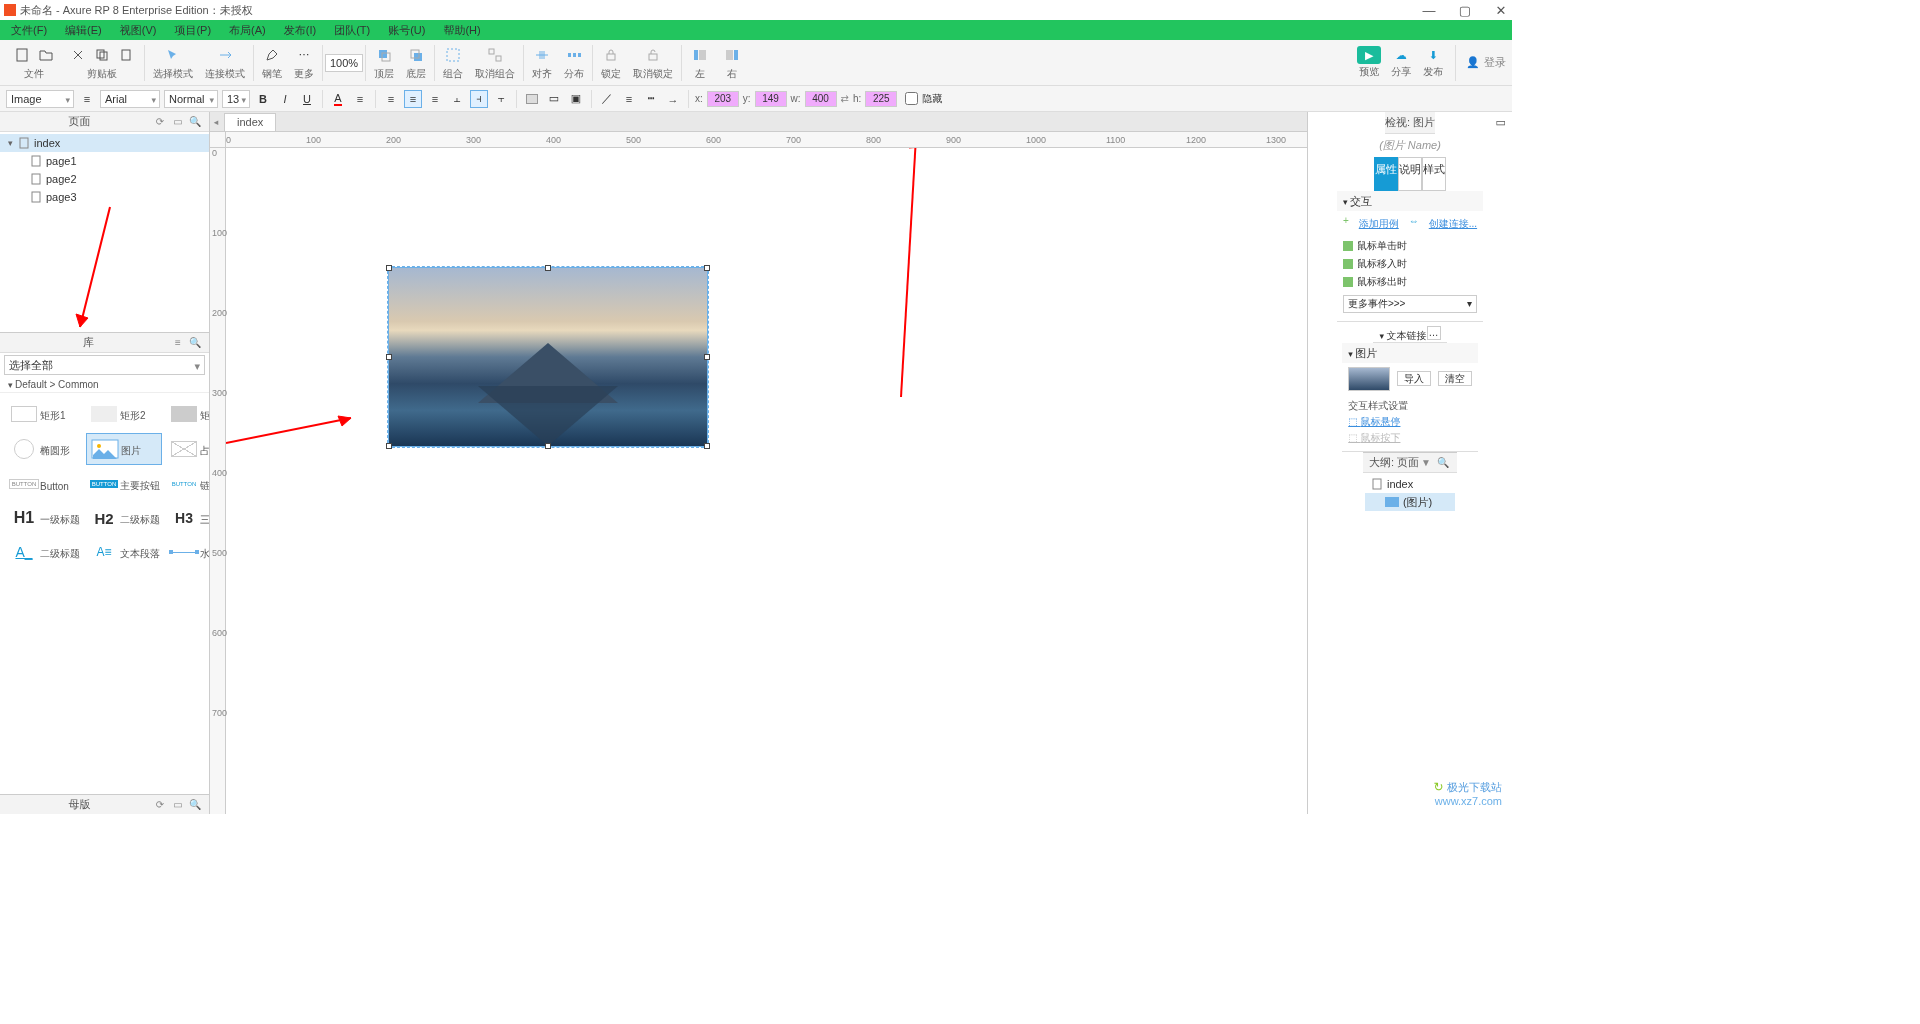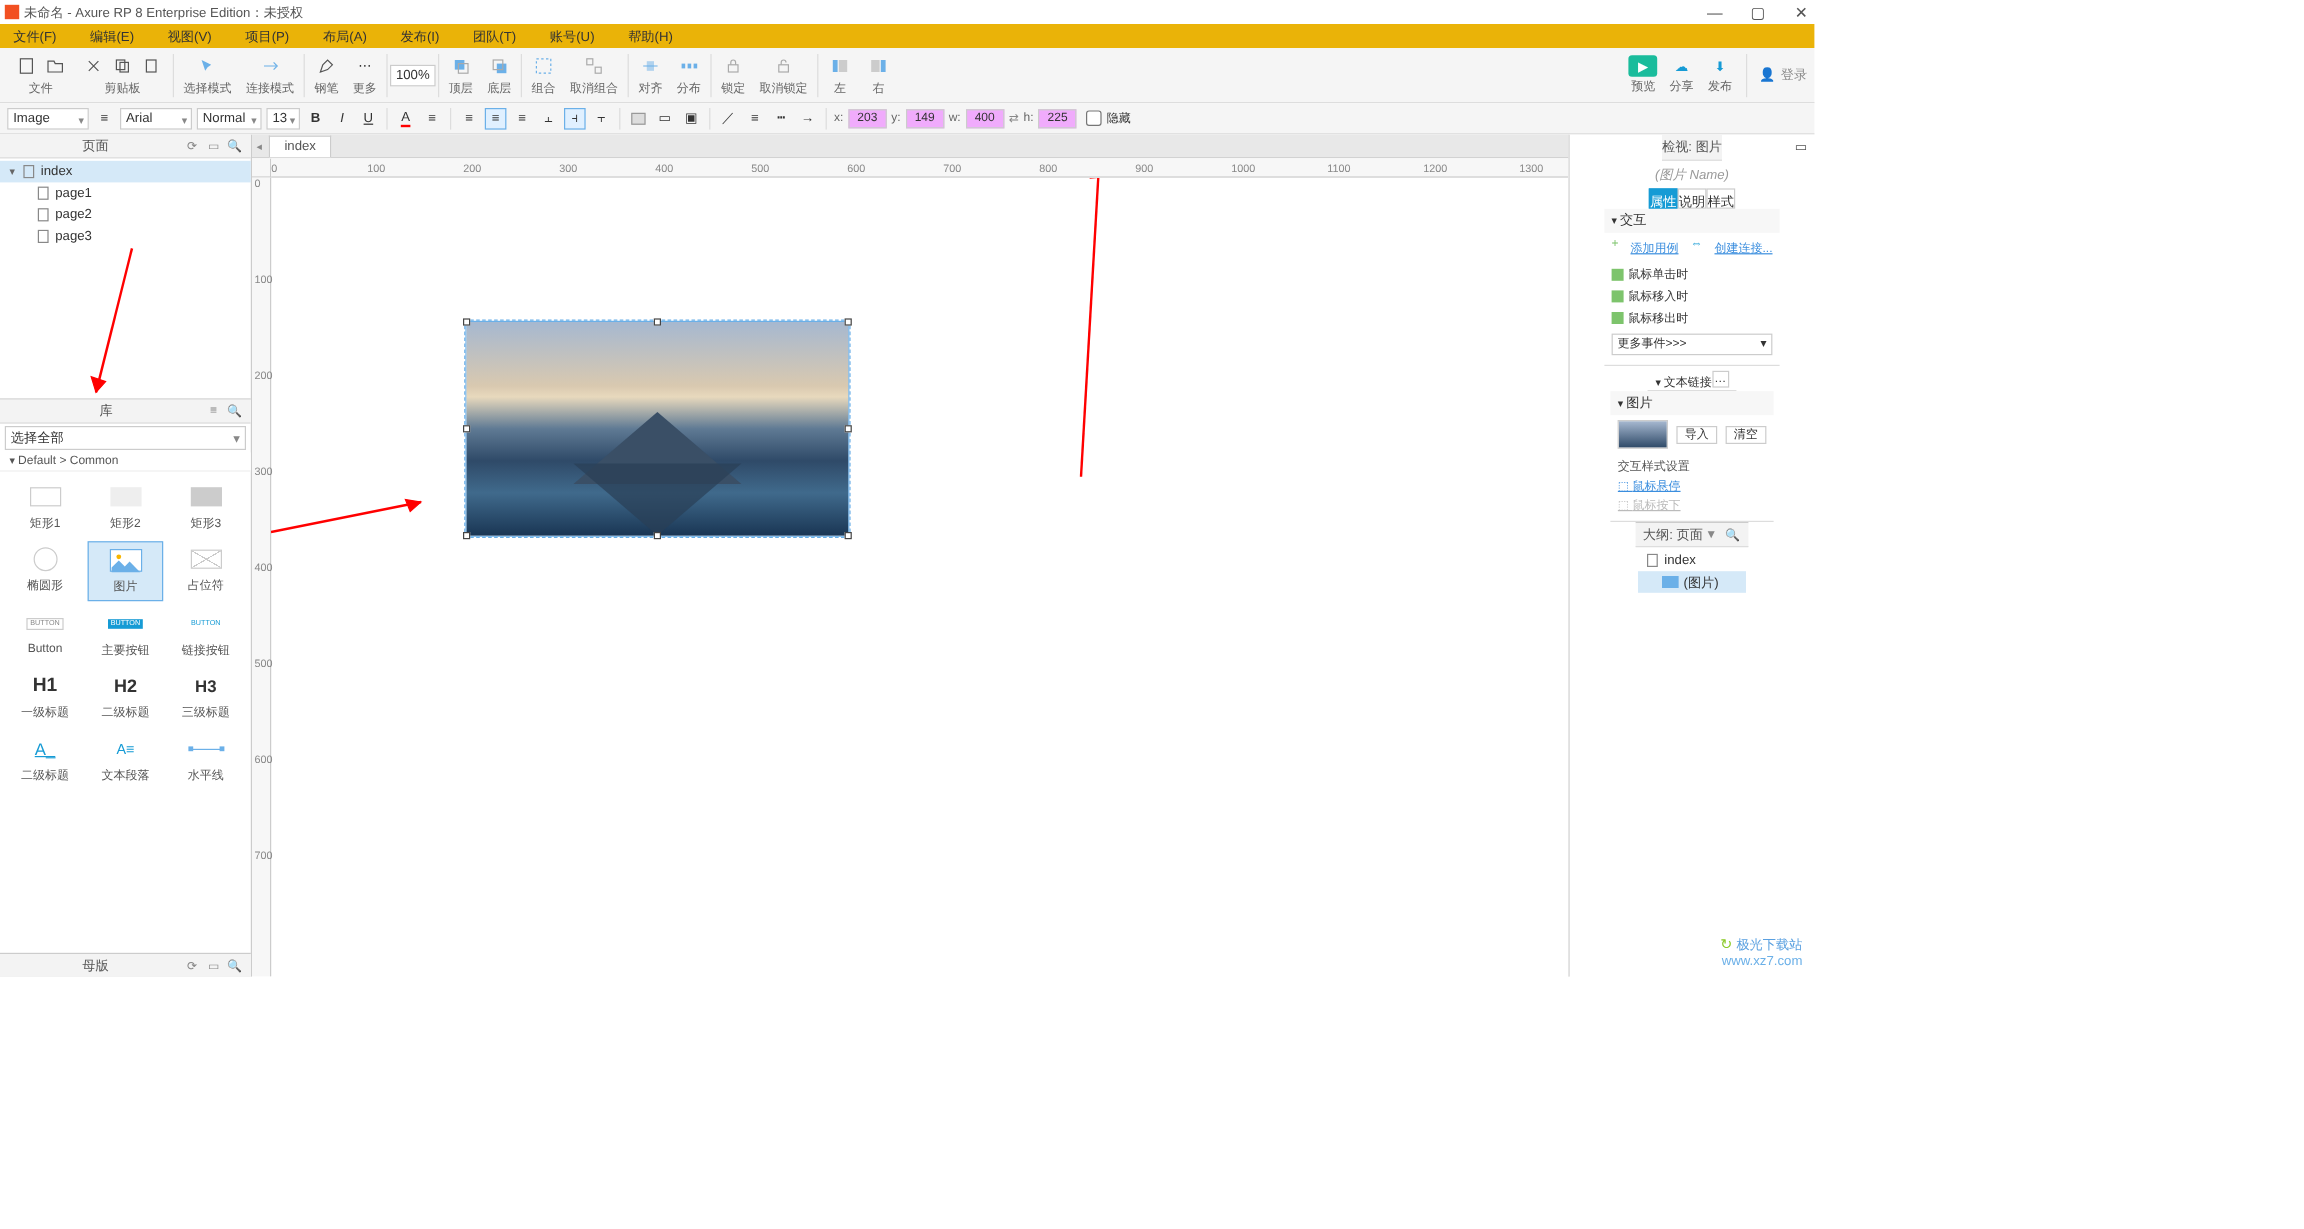--- a/index.html
+++ b/index.html
@@ -7,21 +7,21 @@
 .app { width: 1512px; height: 814px; display: flex; flex-direction: column; position: relative; }
 
 
 .titlebar { height: 20px; background: #fff; display: flex; align-items: center; padding: 0 4px; }
 .titlebar .app-icon { width: 12px; height: 12px; background: #f25022; margin-right: 4px; }
 .titlebar .title { font-size: 11px; color: #555; flex: 1; }
 .titlebar .win-controls { display: flex; gap: 22px; }
 .titlebar .win-btn { width: 14px; height: 14px; display: flex; align-items: center; justify-content: center; cursor: pointer; font-size: 13px; color: #555;}
 
 
-.menubar { height: 20px; background: #eab308; display: flex; align-items: center; padding: 0 5px; gap: 16px; }
+.menubar { height: 20px; background: #22c55e; display: flex; align-items: center; padding: 0 5px; gap: 6px; }
 .menubar .mitem { padding: 2px 6px; font-size: 11px; color: #333; cursor: pointer; }
 
 
 .toolbar1 { height: 46px; background: #f5f5f5; border-bottom: 1px solid #ddd; display: flex; align-items: center; padding: 0 6px; }
 .tb-group { display: flex; flex-direction: column; align-items: center; margin: 0 6px; }
 .tb-icons { display: flex; gap: 4px; align-items: center; }
 .tb-icon { width: 20px; height: 20px; display: flex; align-items: center; justify-content: center; cursor: pointer; border: 1px solid transparent; }
 .tb-icon svg { width: 16px; height: 16px; }
 .tb-label { font-size: 10px; color: #666; margin-top: 2px; }
 .tb-sep { width: 1px; height: 36px; background: #ddd; margin: 0 2px; }
@@ -56,21 +56,21 @@
 .tree-item .arrow { width: 10px; font-size: 9px; color: #666; }
 .tree-item .ticon { width: 12px; height: 12px; margin-right: 4px; }
 .tree-item.child { padding-left: 30px; }
 
 .lib-panel { flex: 1; display: flex; flex-direction: column; border-top: 1px solid #ccc; overflow:hidden; }
 .lib-select { height: 20px; border: 1px solid #ccc; margin: 2px 4px; font-size: 11px; padding: 0 4px; line-height: 18px; position: relative; background:#fff;}
 .lib-select::after { content: "▾"; position: absolute; right: 4px; top: 1px; color: #888; }
 .lib-category { font-size: 10px; color: #555; padding: 2px 8px; background: #fff; border-bottom: 1px solid #eee; }
 .lib-category::before { content: "▾ "; font-size: 9px; }
 .lib-grid { flex: 1; overflow-y: auto; display: grid; grid-template-columns: repeat(3, 1fr); gap: 4px; padding: 6px; align-content: start;}
-.widget { display: flex; flex-direction: column; align-items: center; cursor: pointer; padding: 4px 2px; }
+.widget { display: flex; flex-direction: row; align-items: center; cursor: pointer; padding: 4px 2px; }
 .widget.selected { background: #d5e9f8; border: 1px solid #6bb0e8; }
 .widget .wicon { width: 32px; height: 22px; display: flex; align-items: center; justify-content: center; }
 .widget .wname { font-size: 10px; color: #555; margin-top: 4px; text-align: center; white-space:nowrap;}
 
 .masters-panel { border-top: 1px solid #ccc; height: 20px; }
 
 
 .canvas-area { flex: 1; display: flex; flex-direction: column; overflow: hidden; position: relative; }
 .tabs-row { height: 20px; background: #e8e8e8; display: flex; align-items: center; border-bottom: 1px solid #ccc; }
 .tabs-row .arrow-btn { width: 12px; height: 18px; display: flex; align-items: center; justify-content: center; font-size: 9px; color: #888; cursor: pointer;}
@@ -90,21 +90,21 @@
 .mountain { position: absolute; left: 50%; top: 42%; transform: translateX(-50%); width: 0; height: 0; border-left: 70px solid transparent; border-right: 70px solid transparent; border-bottom: 60px solid #3a4f66; }
 .mountain2 { position: absolute; left: 50%; bottom: 0; transform: translateX(-50%) scaleY(-1); width: 0; height: 0; border-left: 70px solid transparent; border-right: 70px solid transparent; border-bottom: 60px solid #2a3f55; opacity: 0.7; }
 
 
 .red-arrow { position: absolute; stroke: #ff0000; fill: #ff0000; pointer-events: none; }
 
 
 .right-panel { width: 205px; background: #fff; border-left: 1px solid #ccc; display: flex; flex-direction: column; align-items: center; }
 .insp-header { height: 22px; background: #f3f3f3; border-bottom: 1px solid #ddd; display: flex; align-items: center; justify-content: center; font-size: 11px; color: #555; }
 .name-row { padding: 4px 6px; font-size: 11px; font-style: italic; color: #999; }
-.insp-tabs { display: flex; height: 17px; }
+.insp-tabs { display: flex; height: 34px; }
 .insp-tab { flex: 1; text-align: center; line-height: 22px; font-size: 11px; cursor: pointer; border: 1px solid #ccc; }
 .insp-tab.active { background: #169bd5; color: #fff; border-color: #169bd5; }
 .insp-section { border-bottom: 1px solid #ddd; }
 .insp-sec-head { height: 20px; background: #f7f7f7; padding: 0 6px; font-size: 11px; line-height: 20px; cursor: pointer; }
 .insp-sec-head::before { content: "▾ "; font-size: 9px; }
 .insp-body { padding: 4px 6px; font-size: 10px; }
 .link-item { color: #3b8ede; text-decoration: underline; cursor: pointer; margin: 2px 0;}
 .event-row { display: flex; align-items: center; padding: 2px 0; gap: 4px; }
 .event-row .ev-icon { width: 10px; height: 10px; background: #7dc46c; }
 .more-sel { border: 1px solid #ccc; width: 100%; height: 18px; font-size: 10px; padding: 0 4px; line-height: 16px; margin: 4px 0; position:relative;}

